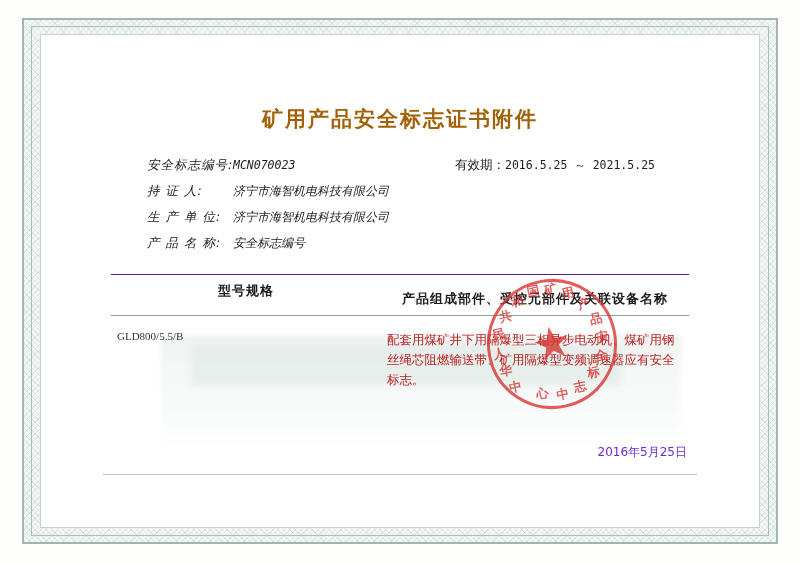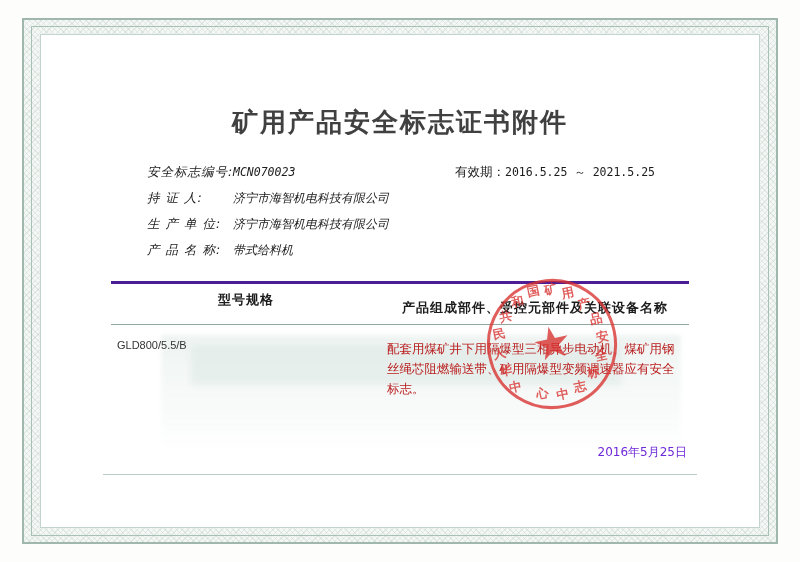--- a/index.html
+++ b/index.html
@@ -74,23 +74,23 @@
   }
   .content {
     position: absolute;
     left: 62px;
     top: 44px;
     right: 62px;
     bottom: 44px;
   }
   .doc-title {
     text-align: center;
-    font-size: 26px;
+    font-size: 21px;
     font-weight: bold;
-    color: #404040;
+    color: #a16207;
     letter-spacing: 2px;
     margin-top: 26px;
     margin-bottom: 24px;
     font-family: "DejaVu Sans", "Liberation Sans", sans-serif;
   }
   .meta {
     position: relative;
     margin: 0 42px 0 44px;
   }
   .meta-row {
@@ -129,21 +129,21 @@
   }
   .validity .v-val {
     font-family: "DejaVu Sans Mono", "Liberation Mono", monospace;
     font-size: 11.5px;
   }
   .table {
     margin: 22px 8px 0 8px;
   }
   .thead {
     display: flex;
-    border-top: 3px solid #4c1d95;
+    border-top: 1px solid #4c1d95;
     border-bottom: 1px solid #8fa79e;
     padding: 7px 0 7px 0;
   }
   .th {
     font-size: 13px;
     font-weight: bold;
     color: #1b1b1b;
     text-align: center;
     font-family: "DejaVu Sans", "Liberation Sans", sans-serif;
     letter-spacing: 1px;
@@ -151,21 +151,21 @@
   .th-model { flex: 0 0 270px; }
   .th-parts { flex: 1; margin-top: 8px; }
   .tbody-row {
     display: flex;
     padding-top: 14px;
   }
   .td-model {
     flex: 0 0 270px;
     font-size: 11px;
     color: #333;
-    font-family: Liberation Sans, sans-serif;
+    font-family: Liberation Serif, serif;
     padding-left: 6px;
   }
   .td-parts {
     flex: 1;
     font-size: 12.5px;
     color: #b91c1c;
     line-height: 1.6;
     font-family: "DejaVu Sans", "Liberation Sans", sans-serif;
     padding-right: 10px;
   }
@@ -255,21 +255,21 @@
           <div class="meta-value">济宁市海智机电科技有限公司</div>
         </div>
 
         <div class="meta-row">
           <div class="meta-label">生 产 单 位:</div>
           <div class="meta-value">济宁市海智机电科技有限公司</div>
         </div>
 
         <div class="meta-row">
           <div class="meta-label">产 品 名 称:</div>
-          <div class="meta-value">带式给料机</div>
+          <div class="meta-value">安全标志编号</div>
         </div>
 
       </div>
 
       <div class="table">
         <div class="thead">
           <div class="th th-model">型号规格</div>
           <div class="th th-parts">产品组成部件、受控元部件及关联设备名称</div>
         </div>
         <div class="tbody-row">

